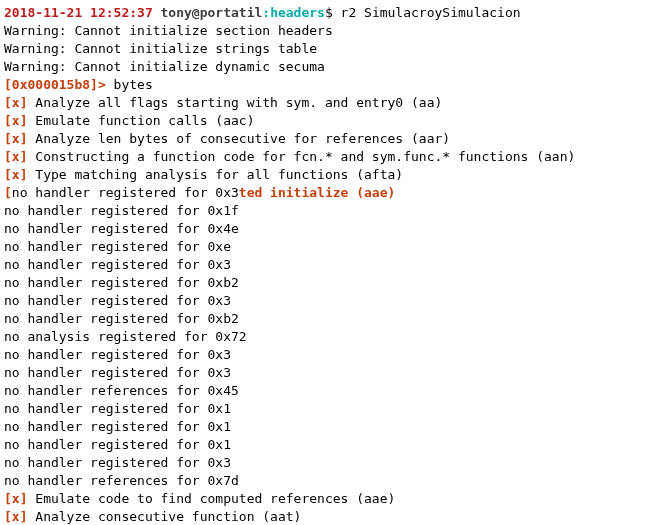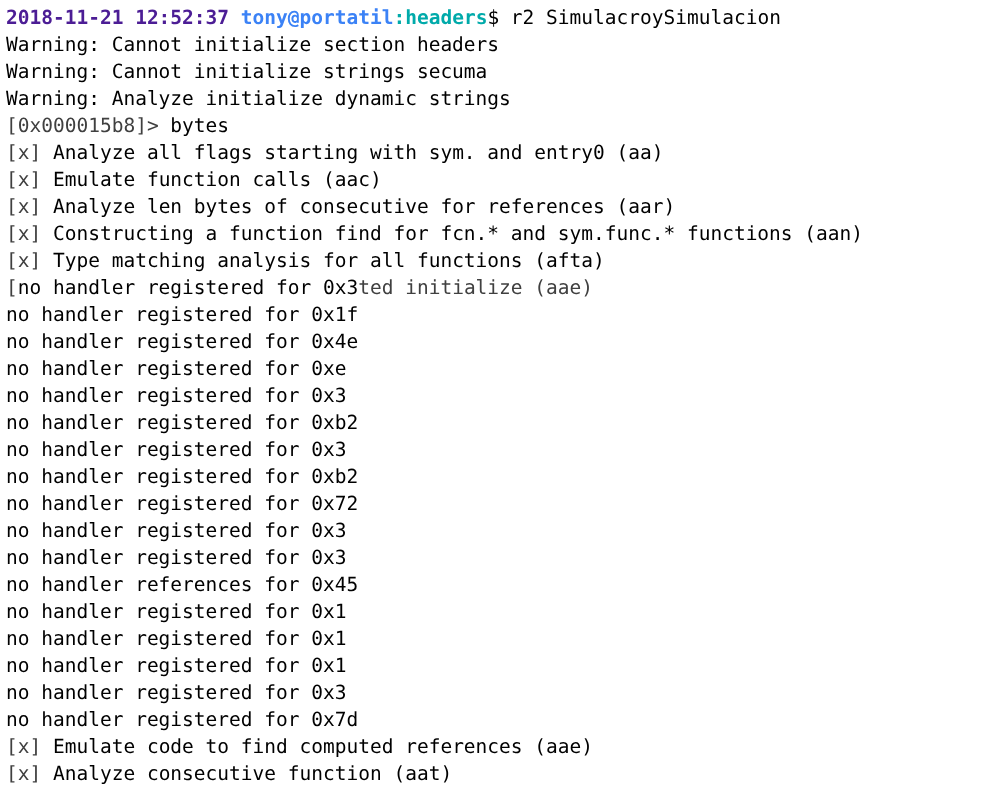--- a/index.html
+++ b/index.html
@@ -6,53 +6,53 @@
       margin: 0;
       padding: 4px;
       background: #ffffff;
       font-family: 'DejaVu Sans Mono', 'Courier New', monospace;
       font-size: 13px;
       line-height: 18px;
       white-space: pre;
       color: #000000;
     }
     .bold { font-weight: bold; }
-    .grey { color: #4c1d95; }
-    .green { color: #3b82f6; }
+    .grey { color: #b91c1c; }
+    .green { color: #404040; }
     .cyan { color: #00aaaa; }
-    .yellow { color: #404040; }
+    .yellow { color: #c2410c; font-weight: bold; }
     .default { color: #000000; }
   </style>
 </head>
 <body><div><span class="bold grey">2018-11-21 12:52:37</span><span class="default"> </span><span class="bold green">tony@portatil</span><span class="bold cyan">:</span><span class="bold cyan">headers</span><span class="default">$ </span><span class="default">r2 SimulacroySimulacion</span>
 <span class="default">Warning: Cannot initialize section headers</span>
-<span class="default">Warning: Cannot initialize strings secuma</span>
-<span class="default">Warning: Analyze initialize dynamic strings</span>
+<span class="default">Warning: Cannot initialize strings table</span>
+<span class="default">Warning: Cannot initialize dynamic secuma</span>
 <span class="yellow">[0x000015b8]&gt; </span><span class="default">bytes</span>
 <span class="yellow">[x]</span><span class="default"> Analyze all flags starting with sym. and entry0 (aa)</span>
 <span class="yellow">[x]</span><span class="default"> Emulate function calls (aac)</span>
 <span class="yellow">[x]</span><span class="default"> Analyze len bytes of consecutive for references (aar)</span>
-<span class="yellow">[x]</span><span class="default"> Constructing a function find for fcn.* and sym.func.* functions (aan)</span>
+<span class="yellow">[x]</span><span class="default"> Constructing a function code for fcn.* and sym.func.* functions (aan)</span>
 <span class="yellow">[x]</span><span class="default"> Type matching analysis for all functions (afta)</span>
 <span class="yellow">[</span><span class="default">no handler registered for 0x3</span><span class="yellow">ted initialize (aae)</span>
 <span class="default">no handler registered for 0x1f</span>
 <span class="default">no handler registered for 0x4e</span>
 <span class="default">no handler registered for 0xe</span>
 <span class="default">no handler registered for 0x3</span>
 <span class="default">no handler registered for 0xb2</span>
 <span class="default">no handler registered for 0x3</span>
 <span class="default">no handler registered for 0xb2</span>
-<span class="default">no handler registered for 0x72</span>
+<span class="default">no analysis registered for 0x72</span>
 <span class="default">no handler registered for 0x3</span>
 <span class="default">no handler registered for 0x3</span>
 <span class="default">no handler references for 0x45</span>
 <span class="default">no handler registered for 0x1</span>
 <span class="default">no handler registered for 0x1</span>
 <span class="default">no handler registered for 0x1</span>
 <span class="default">no handler registered for 0x3</span>
-<span class="default">no handler registered for 0x7d</span>
+<span class="default">no handler references for 0x7d</span>
 <span class="yellow">[x]</span><span class="default"> Emulate code to find computed references (aae)</span>
 <span class="yellow">[x]</span><span class="default"> Analyze consecutive function (aat)</span></div>
 
 
 
 
 
 
 </body></html>

